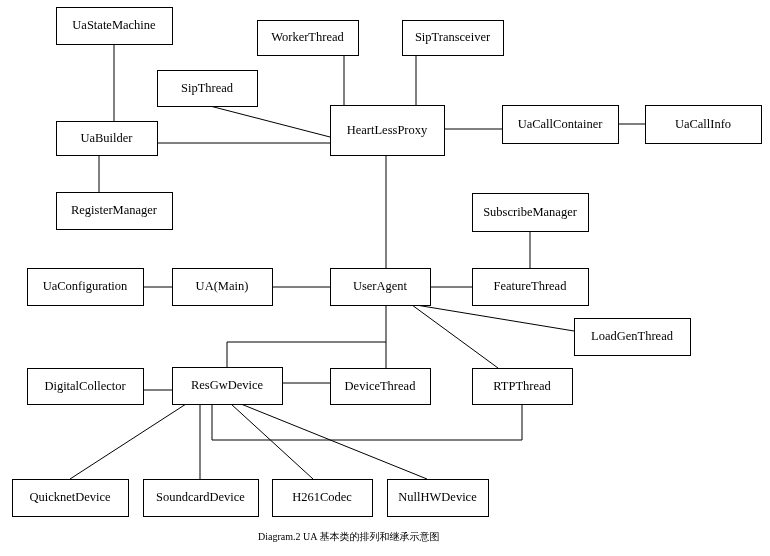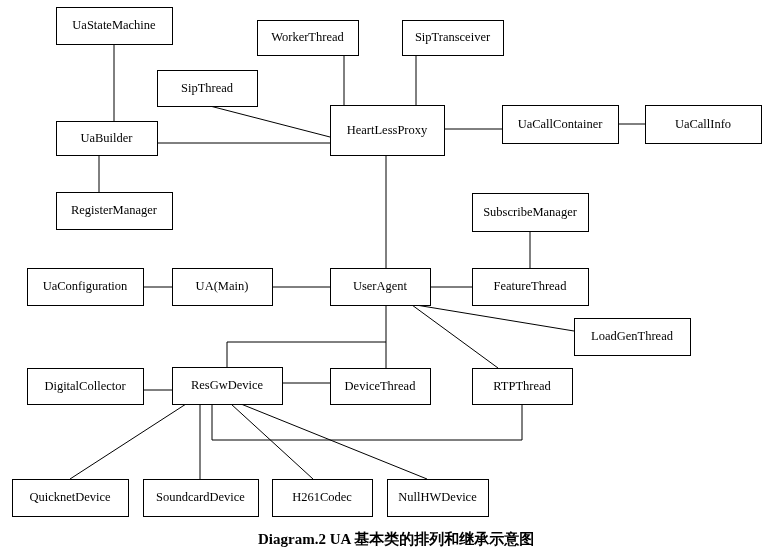--- a/index.html
+++ b/index.html
@@ -37,22 +37,22 @@
     dominant-baseline: middle;
   }
   .edge-line {
     stroke: #000000;
     stroke-width: 1px;
     fill: none;
   }
   .caption-text {
     position: absolute;
     font-family: "Liberation Serif", "DejaVu Serif", serif;
-    font-weight: bold;
-    font-size: 15px;
+    font-weight: normal;
+    font-size: 10px;
     color: #000000;
     white-space: nowrap;
     letter-spacing: 0px;
   }
 </style>
 </head>
 <body>
 
 <div id="diagram-root">
   <svg id="diagram-canvas" viewBox="0 0 770 556">

